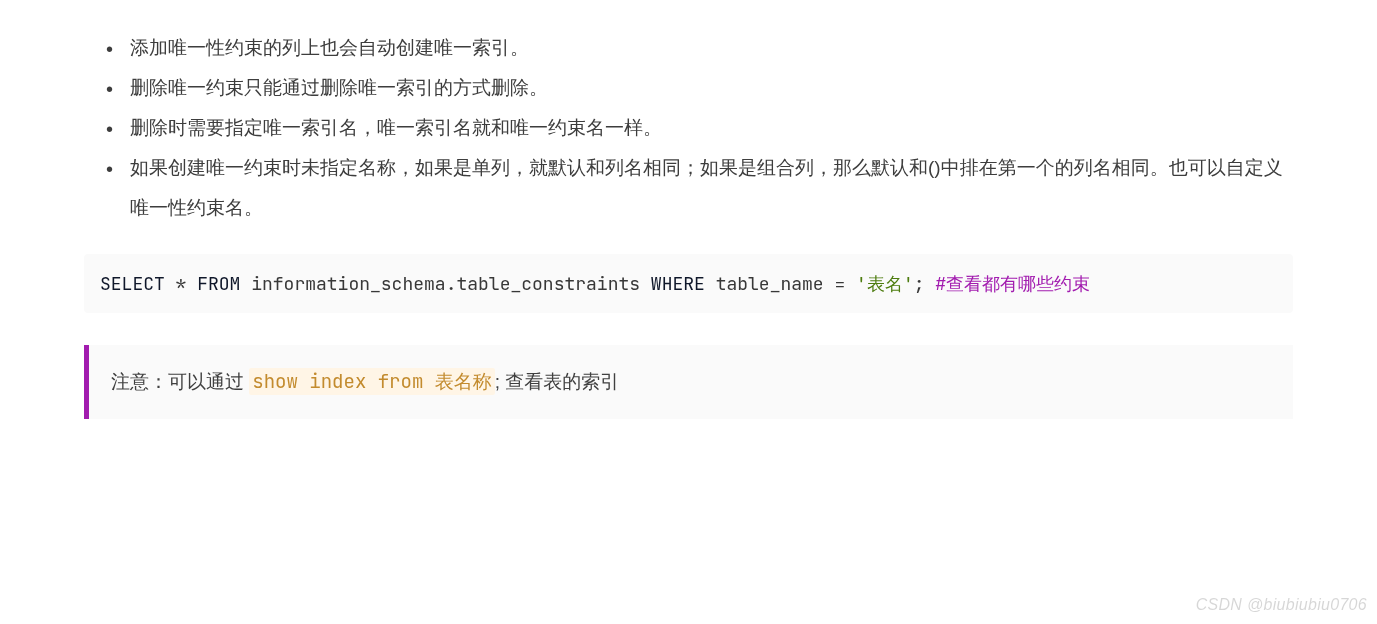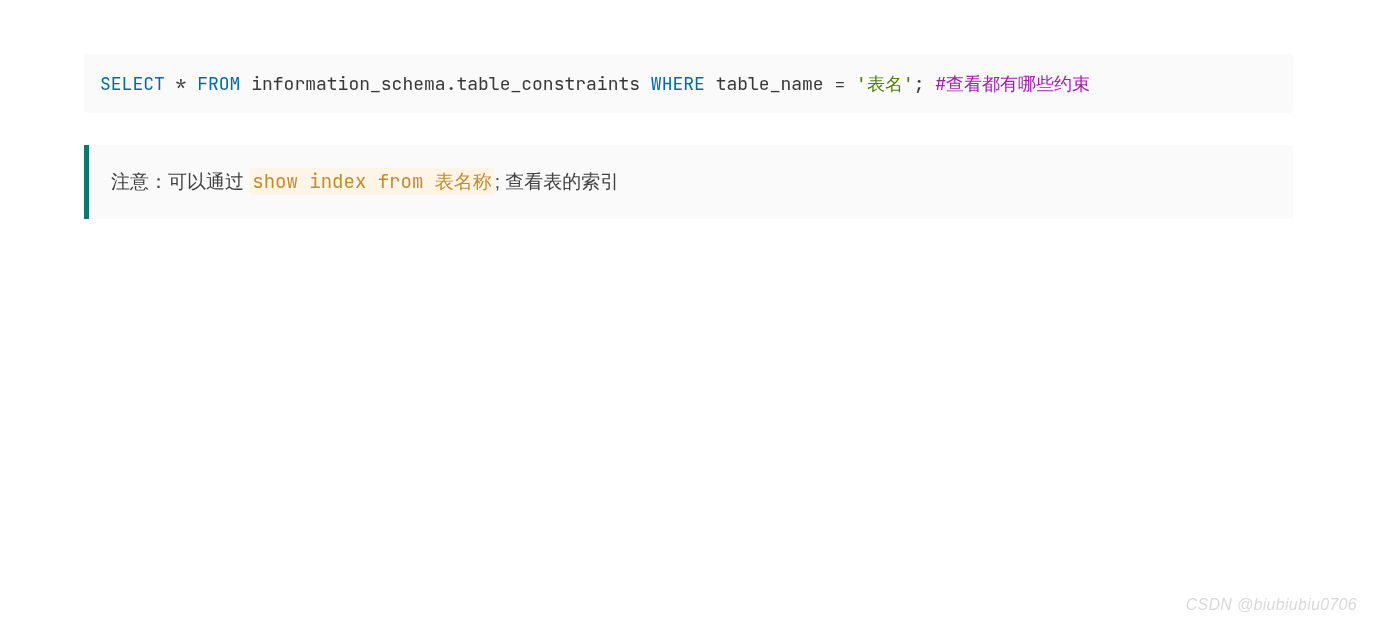--- a/index.html
+++ b/index.html
@@ -4,37 +4,43 @@
 <style>
 *{margin:0;padding:0;box-sizing:border-box}
 body{width:1377px;height:624px;background:#fff;font-family:-apple-system,BlinkMacSystemFont,"Segoe UI","PingFang SC","Microsoft YaHei",sans-serif;color:#404040;position:relative;overflow:hidden}
 .content{padding:28px 84px 0 84px}
 ul{list-style:none;margin-left:46px}
 ul li{position:relative;font-size:19px;line-height:40px;color:#3d3d3d;padding-left:0}
 ul li::before{content:"•";position:absolute;left:-24px;top:1px;font-size:20px;color:#3d3d3d}
 .li-wrap{line-height:40px}
 .code-block{background:#fafafa;border-radius:4px;padding:14px 16px;margin-top:26px;font-family:"JetBrains Mono","Fira Code",Consolas,Menlo,monospace;font-size:18px;line-height:31px;white-space:pre-wrap;word-break:break-all;color:#383838}
 .code-block+.code-block{margin-top:24px}
-.kw{color:#0369a1}
+.kw{color:#0f172a}
 .dot{color:#383838}
 .ident{color:#2f6f9f}
 .op{color:#383838}
 .str{color:#4d7c0f}
 .cmt{color:#a21caf}
 .code-inline{font-family:"JetBrains Mono","Fira Code",Consolas,Menlo,monospace}
-.note{margin-top:32px;border-left:5px solid #0f766e;background:#fafafa;padding:24px 20px 24px 22px;font-size:19px;color:#404040}
+.note{margin-top:32px;border-left:5px solid #a21caf;background:#fafafa;padding:24px 20px 24px 22px;font-size:19px;color:#404040}
 .note .hl-bg{background:#fff5e6;color:#c38b2e;padding:1px 3px;border-radius:2px}
 .note .hl-kw{color:#c38b2e}
 .note .hl-id{color:#c38b2e}
-.watermark{position:absolute;right:20px;bottom:10px;font-size:16px;color:rgba(0,0,0,0.16);font-style:italic;font-family:-apple-system,sans-serif;letter-spacing:.3px}
+.watermark{position:absolute;right:10px;bottom:10px;font-size:16px;color:rgba(0,0,0,0.16);font-style:italic;font-family:-apple-system,sans-serif;letter-spacing:.3px}
 </style>
 </head>
 <body>
 
 <div class="content">
+  <ul>
+    <li><span>添加唯一性约束的列上也会自动创建唯一索引。</span></li>
+    <li><span>删除唯一约束只能通过删除唯一索引的方式删除。</span></li>
+    <li><span>删除时需要指定唯一索引名，唯一索引名就和唯一约束名一样。</span></li>
+    <li><span class="li-wrap">如果创建唯一约束时未指定名称，如果是单列，就默认和列名相同；如果是组合列，那么默认和()中排在第一个的列名相同。也可以自定义唯一性约束名。</span></li>
+  </ul>
 
   <div class="code-block"><span class="kw">SELECT</span><span> * </span><span class="kw">FROM</span><span> information_schema</span><span class="dot">.</span><span class="ident" style="color:#383838">table_constraints</span><span class="kw"> WHERE</span><span> table_name </span><span class="op">=</span><span> </span><span class="str">'表名'</span><span>; </span><span class="cmt">#查看都有哪些约束</span></div>
 
 
   <div class="note">
     <span>注意：可以通过 </span><span class="hl-bg code-inline"><span class="hl-kw">show</span><span> </span><span class="hl-kw">index</span><span> </span><span class="hl-kw">from</span><span> </span><span class="hl-id">表名称</span></span><span>;</span><span> 查看表的索引</span>
   </div>
 </div>
 
 <div class="watermark">CSDN @biubiubiu0706</div>

